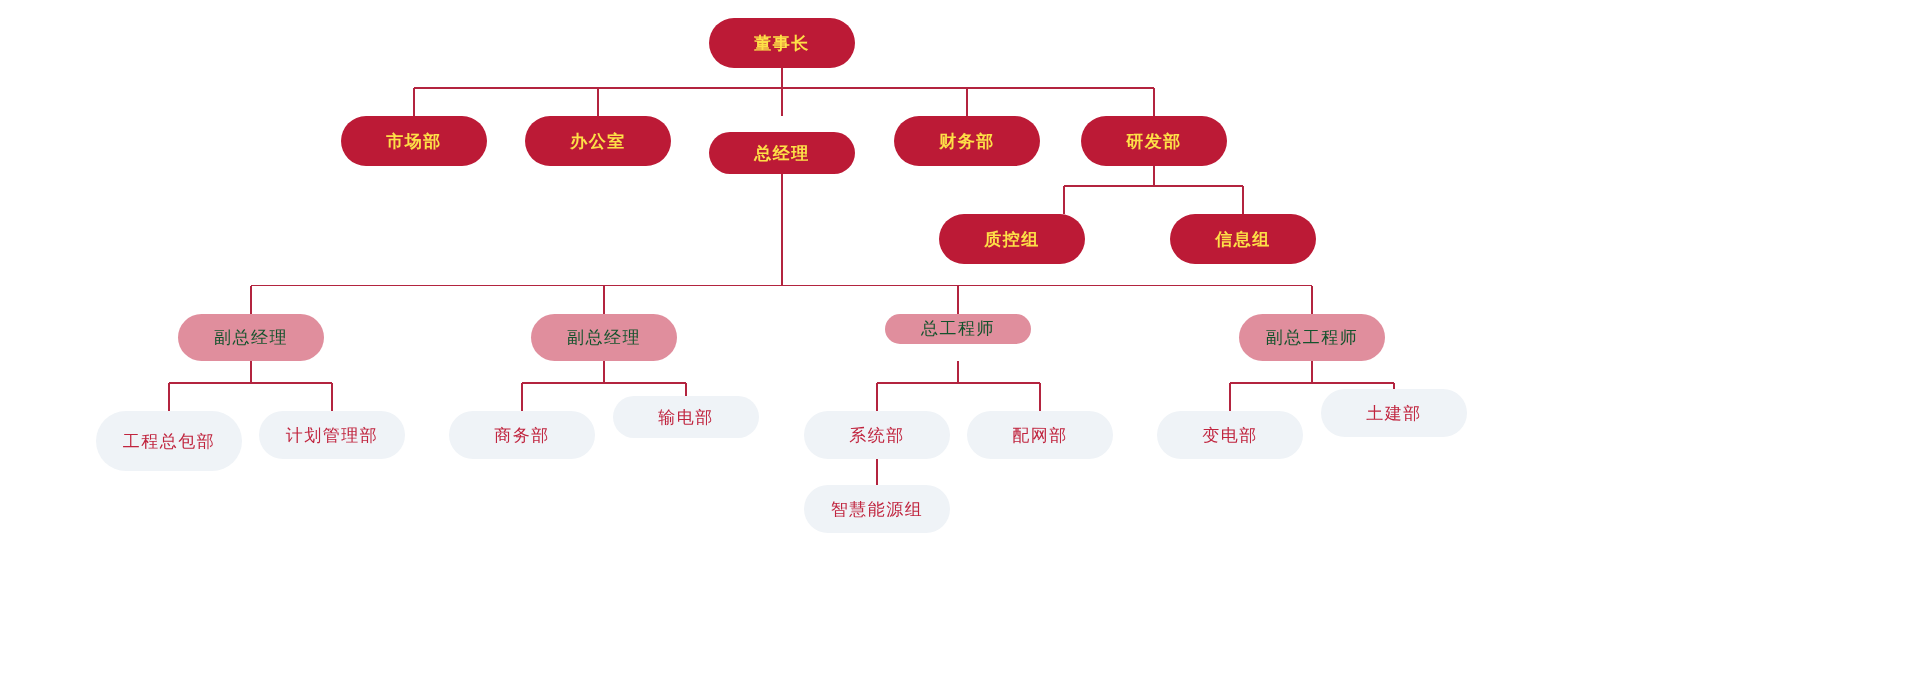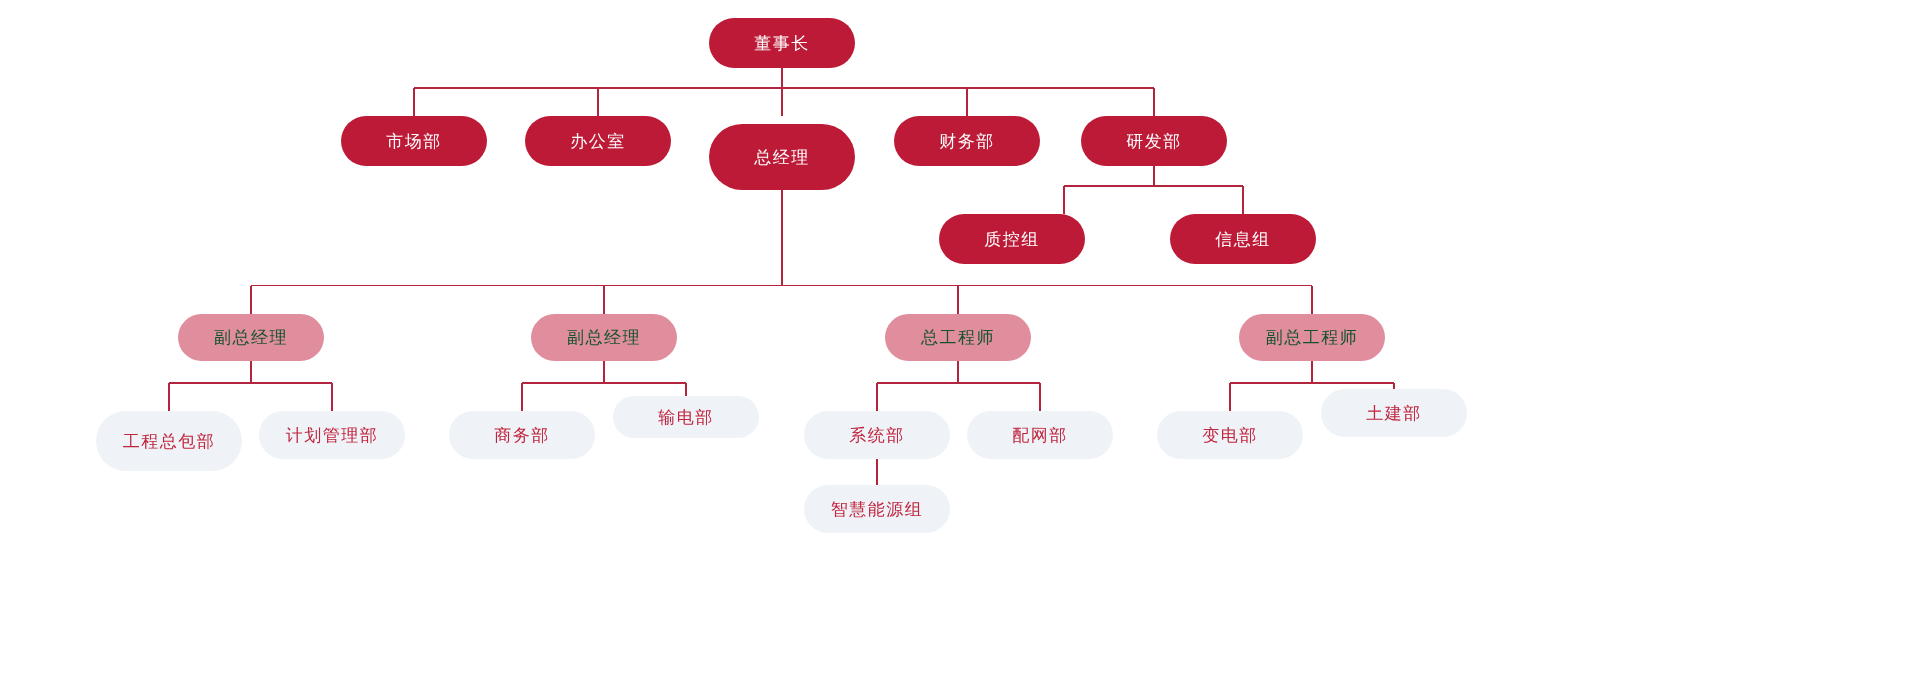--- a/index.html
+++ b/index.html
@@ -45,21 +45,22 @@
     letter-spacing: 1.5px;
     font-size: 17px;
     line-height: 1;
     z-index: 2;
     transform: translateX(-50%);
   }
 
   
   .node.primary {
     background: #bc1a36;
-    color: #ffffff;
+    color: #fde047;
+    font-weight: bold;
   }
   .node.secondary {
     background: #e08e9d;
     color: #14532d;
   }
   .node.tertiary {
     background: #eff3f7;
     color: #c0243e;
   }
 </style>
@@ -109,42 +110,42 @@
   <div id="node-layer">
       <div class="node primary" style="width: 146px; height: 50px; left: 782px; top: 18px;">
         <span>董事长</span>
       </div>
       <div class="node primary" style="width: 146px; height: 50px; left: 414px; top: 116px;">
         <span>市场部</span>
       </div>
       <div class="node primary" style="width: 146px; height: 50px; left: 598px; top: 116px;">
         <span>办公室</span>
       </div>
-      <div class="node primary" style="width: 146px; height: 66px; left: 782px; top: 124px;">
+      <div class="node primary" style="width: 146px; height: 42px; left: 782px; top: 132px;">
         <span>总经理</span>
       </div>
       <div class="node primary" style="width: 146px; height: 50px; left: 967px; top: 116px;">
         <span>财务部</span>
       </div>
       <div class="node primary" style="width: 146px; height: 50px; left: 1154px; top: 116px;">
         <span>研发部</span>
       </div>
       <div class="node primary" style="width: 146px; height: 50px; left: 1012px; top: 214px;">
         <span>质控组</span>
       </div>
       <div class="node primary" style="width: 146px; height: 50px; left: 1243px; top: 214px;">
         <span>信息组</span>
       </div>
       <div class="node secondary" style="width: 146px; height: 47px; left: 251px; top: 313.5px;">
         <span>副总经理</span>
       </div>
       <div class="node secondary" style="width: 146px; height: 47px; left: 604px; top: 313.5px;">
         <span>副总经理</span>
       </div>
-      <div class="node secondary" style="width: 146px; height: 47px; left: 958px; top: 313.5px;">
+      <div class="node secondary" style="width: 146px; height: 30px; left: 958px; top: 313.5px;">
         <span>总工程师</span>
       </div>
       <div class="node secondary" style="width: 146px; height: 47px; left: 1312px; top: 313.5px;">
         <span>副总工程师</span>
       </div>
       <div class="node tertiary" style="width: 146px; height: 60px; left: 169px; top: 411px;">
         <span>工程总包部</span>
       </div>
       <div class="node tertiary" style="width: 146px; height: 48px; left: 332px; top: 411px;">
         <span>计划管理部</span>

